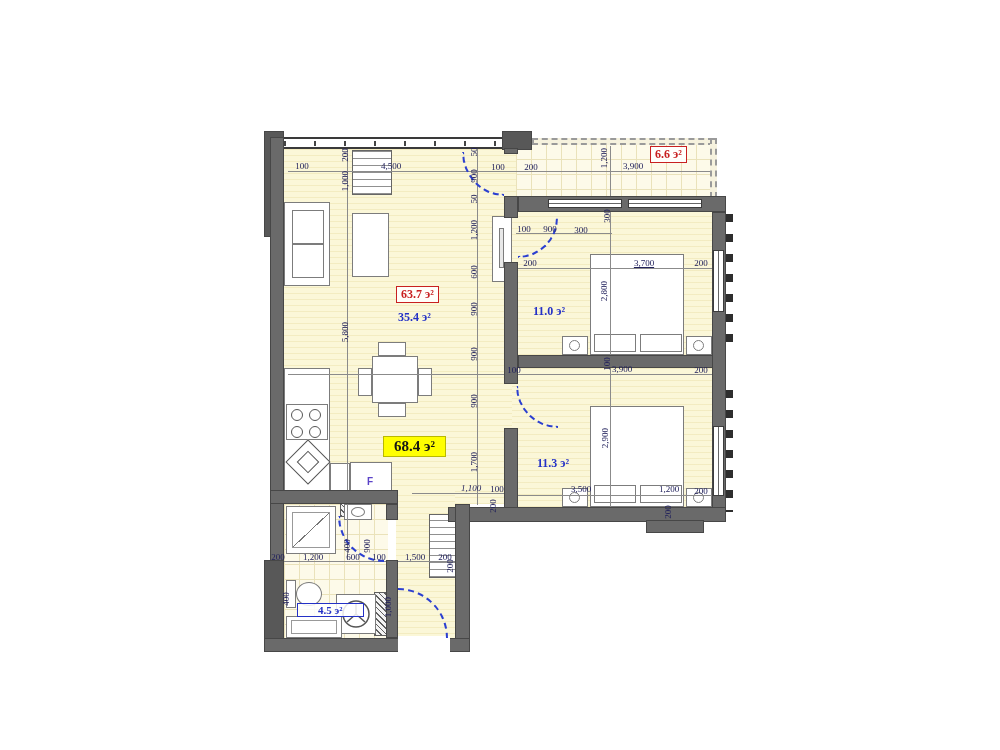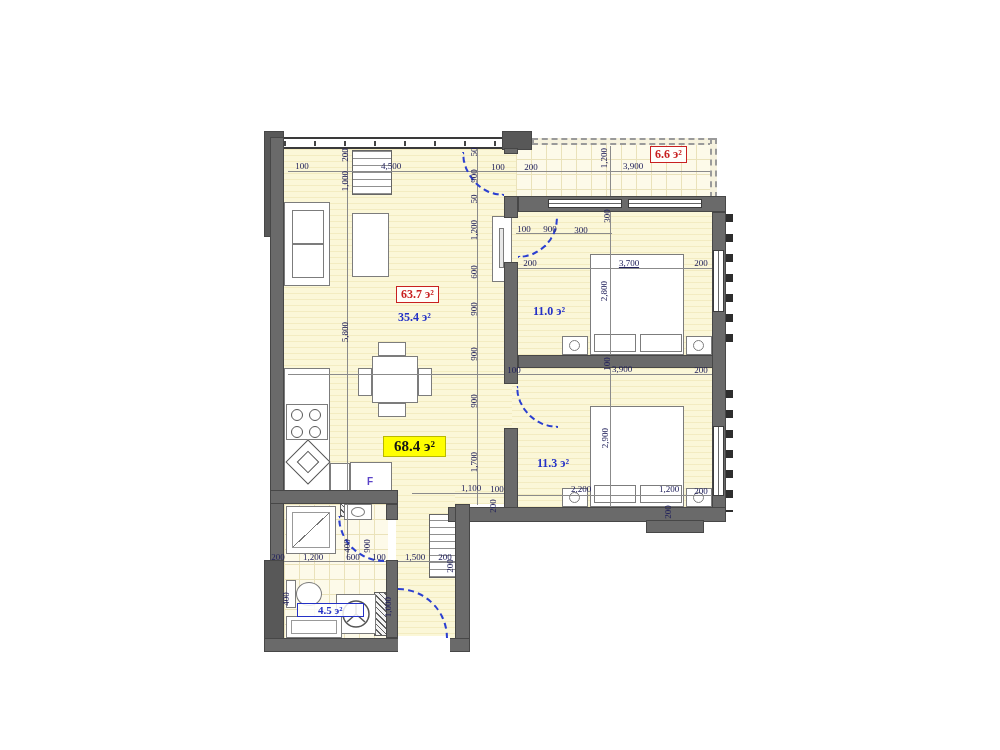--- a/index.html
+++ b/index.html
@@ -209,33 +209,33 @@
       <span class="dim rot" style="left: 474px; top: 272px;">600</span>
       <span class="dim rot" style="left: 474px; top: 309px;">900</span>
       <span class="dim rot" style="left: 474px; top: 354px;">900</span>
       <span class="dim rot" style="left: 474px; top: 401px;">900</span>
       <span class="dim rot" style="left: 474px; top: 462px;">1,700</span>
       <span class="dim" style="left: 524px; top: 229px;">100</span>
       <span class="dim" style="left: 550px; top: 229px;">900</span>
       <span class="dim" style="left: 581px; top: 230px;">300</span>
       <span class="dim rot" style="left: 607px; top: 216px;">300</span>
       <span class="dim" style="left: 530px; top: 263px;">200</span>
-      <span class="dim" style="left: 629px; top: 263px; text-decoration: underline;">3,700</span>
+      <span class="dim" style="left: 644px; top: 263px; text-decoration: underline;">3,700</span>
       <span class="dim" style="left: 701px; top: 263px;">200</span>
       <span class="dim rot" style="left: 604px; top: 291px;">2,800</span>
       <span class="dim rot" style="left: 607px; top: 364px;">100</span>
       <span class="dim" style="left: 514px; top: 370px;">100</span>
       <span class="dim" style="left: 622px; top: 369px;">3,900</span>
       <span class="dim" style="left: 701px; top: 370px;">200</span>
       <span class="dim rot" style="left: 605px; top: 438px;">2,900</span>
-      <span class="dim" style="left: 581px; top: 489px;">2,200</span>
+      <span class="dim" style="left: 581px; top: 489px;">3,500</span>
       <span class="dim" style="left: 669px; top: 489px;">1,200</span>
       <span class="dim" style="left: 701px; top: 491px;">200</span>
       <span class="dim rot" style="left: 668px; top: 512px;">200</span>
-      <span class="dim" style="left: 471px; top: 488px;">1,100</span>
+      <span class="dim" style="left: 471px; top: 488px; font-style: italic;">1,100</span>
       <span class="dim" style="left: 497px; top: 489px;">100</span>
       <span class="dim rot" style="left: 493px; top: 506px;">200</span>
       <span class="dim rot" style="left: 347px; top: 546px;">400</span>
       <span class="dim rot" style="left: 367px; top: 546px;">900</span>
       <span class="dim" style="left: 278px; top: 557px;">200</span>
       <span class="dim" style="left: 313px; top: 557px;">1,200</span>
       <span class="dim" style="left: 353px; top: 557px;">600</span>
       <span class="dim" style="left: 379px; top: 557px;">100</span>
       <span class="dim" style="left: 415px; top: 557px;">1,500</span>
       <span class="dim" style="left: 445px; top: 557px;">200</span>

